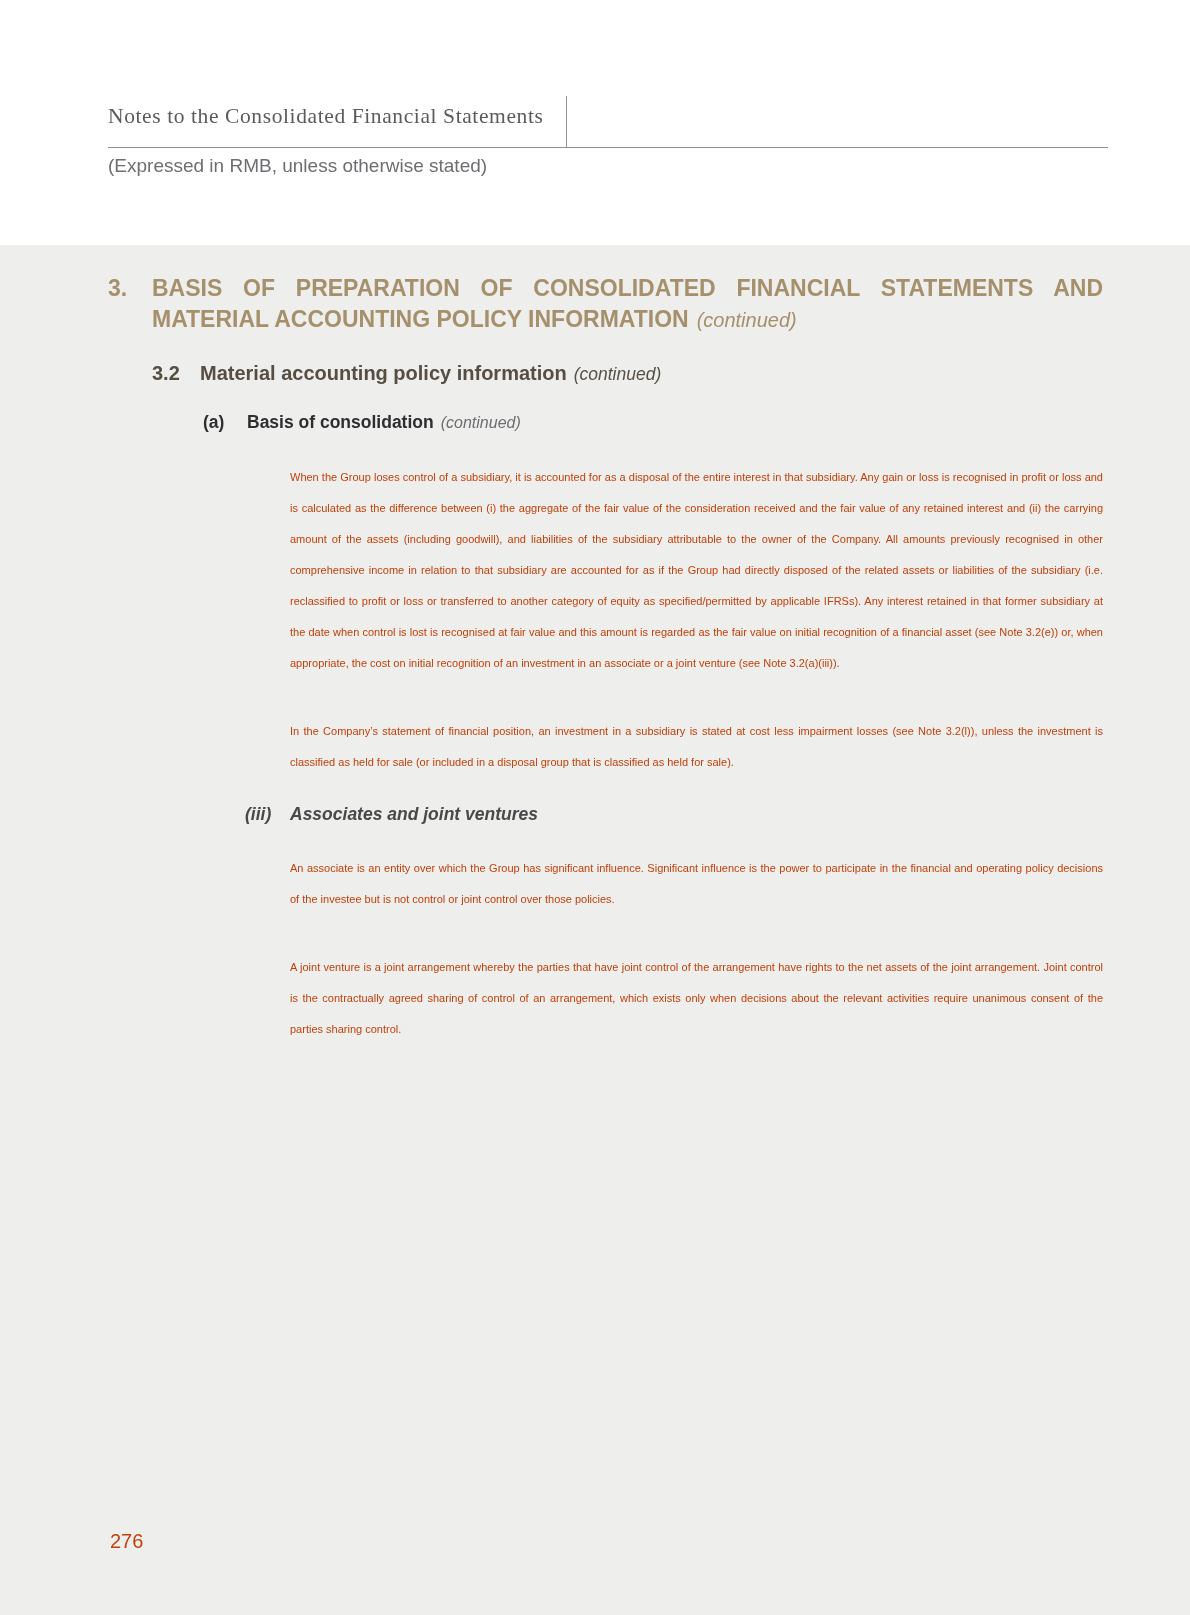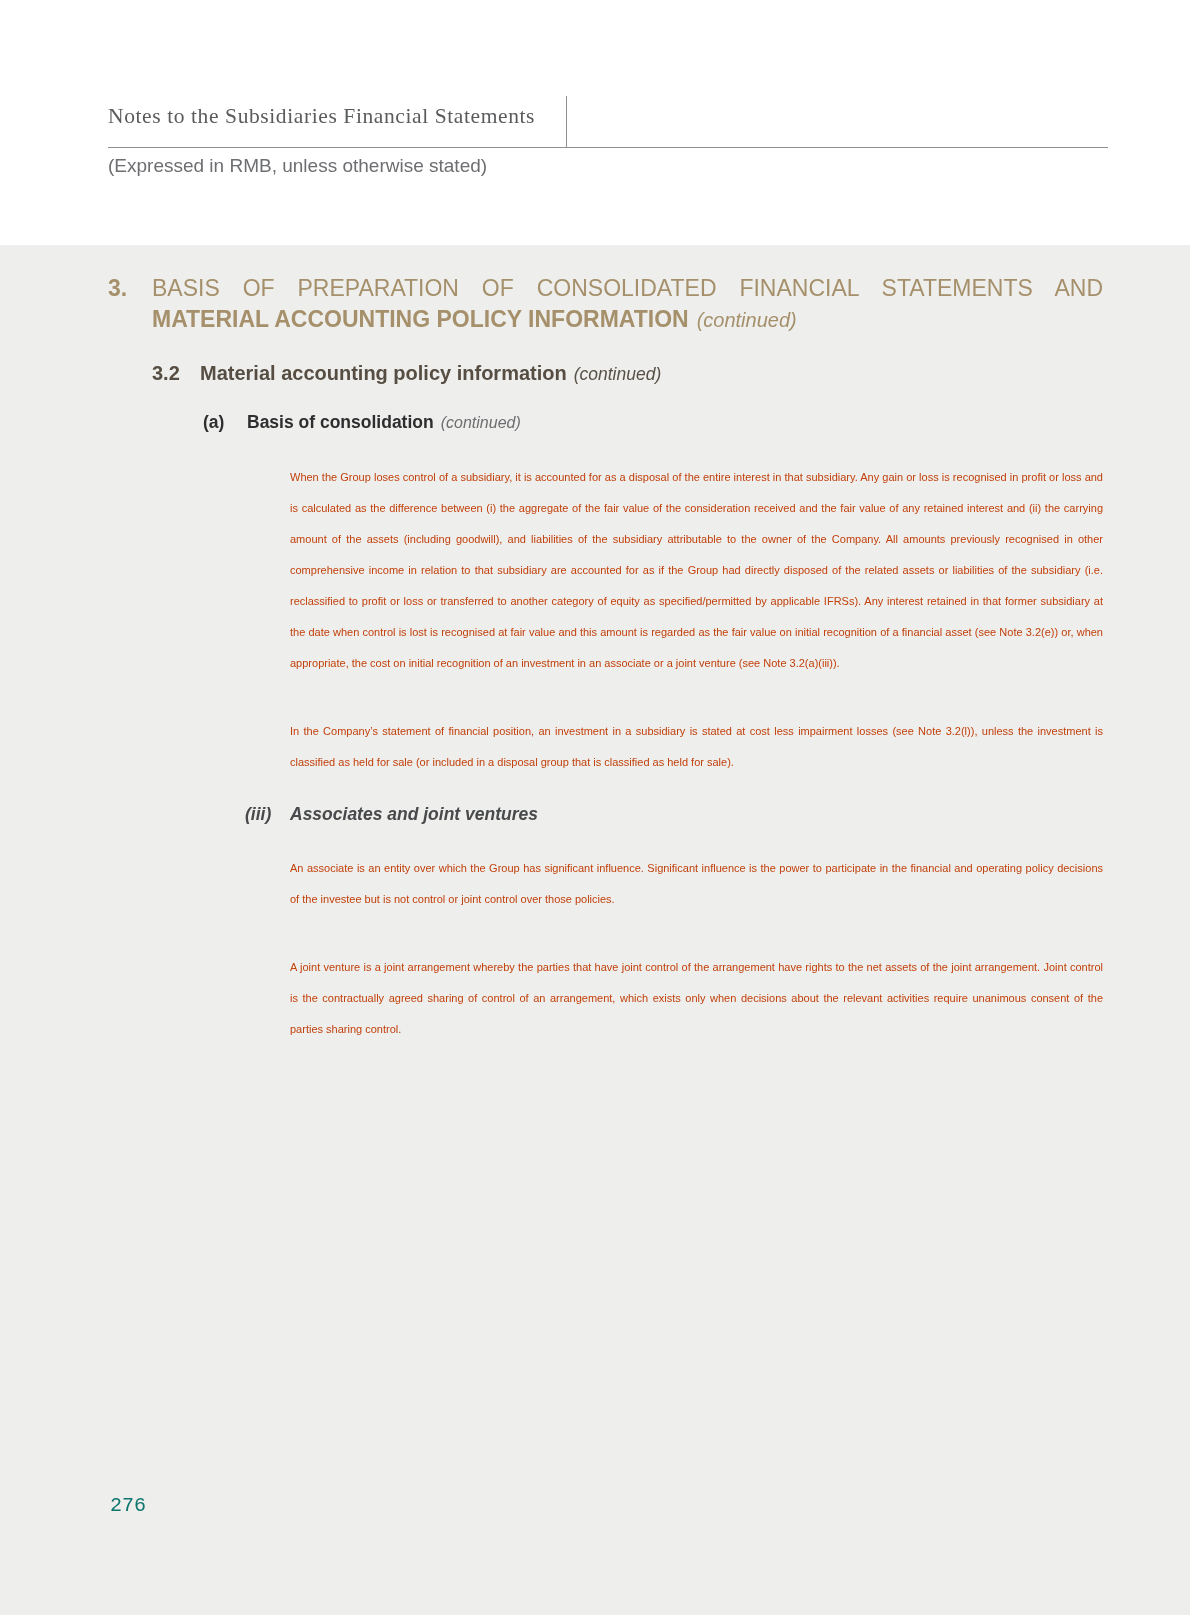--- a/index.html
+++ b/index.html
@@ -65,21 +65,21 @@
     width: 995px;       
   }
 
   
   .sec-head { position: relative; padding-left: 44px; color: #a5906b; }
   .sec-num {
     position: absolute; left: 0; top: 0;
     font-size: 23px; font-weight: bold; line-height: 31px;
   }
   .sec-line1 {
-    font-size: 23px; font-weight: normal; line-height: 31px;
+    font-size: 23px; font-weight: bold; line-height: 31px;
     text-align: justify; text-align-last: justify;
     white-space: normal;
   }
   .sec-line2 {
     font-size: 23px; font-weight: bold; line-height: 31px;
   }
   .sec-continued {
     font-size: 20px; font-weight: normal; font-style: italic;
     margin-left: 8px;
   }
@@ -147,32 +147,32 @@
     text-align: justify;
     margin-top: 28px;
   }
   .para + .para { margin-top: 37px; }
   .para-tight { margin-top: 27px; }
 
   
   .page-num {
     position: absolute;
     left: 110px;
-    top: 1494px;
-    font-family: Liberation Mono, monospace;
+    top: 1530px;
+    font-family: Liberation Sans, sans-serif;
     font-size: 20px;
-    color: #0f766e;
+    color: #c2410c;
   }
 </style>
 </head>
 <body>
 
 <div class="page">
 
-  <div class="doc-title">Notes to the Subsidiaries Financial Statements</div>
+  <div class="doc-title">Notes to the Consolidated Financial Statements</div>
   <div class="header-vrule"></div>
   <div class="header-hrule"></div>
   <div class="doc-subtitle">(Expressed in RMB, unless otherwise stated)</div>
 
   <div class="band">
     <div class="content">
 
       <div class="sec-head">
         <span class="sec-num">3.</span>
         <div class="sec-line1">BASIS OF PREPARATION OF CONSOLIDATED FINANCIAL STATEMENTS AND</div>

